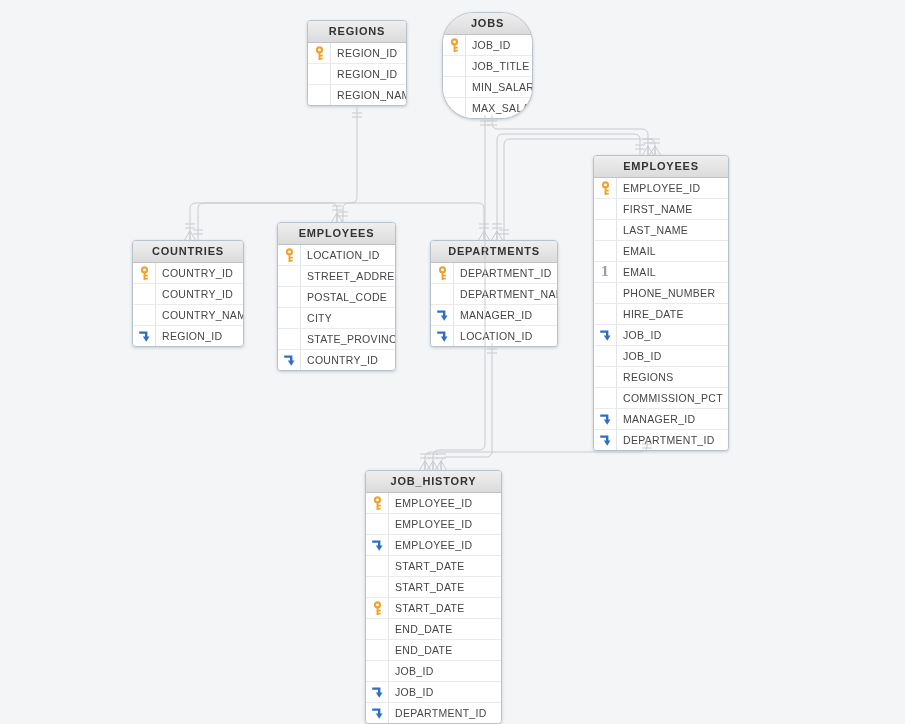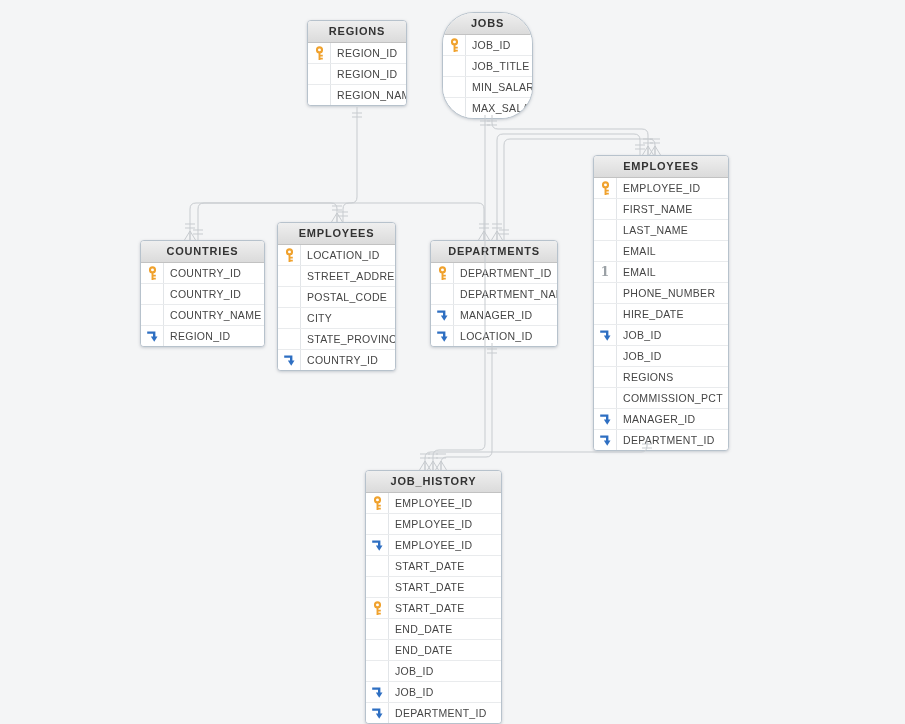--- a/index.html
+++ b/index.html
@@ -139,21 +139,21 @@
         <div class="row">
           <div class="icon-cell">
             <svg width="14" height="14" viewBox="0 0 14 14">
           <path d="M2.2 3.6 H9.2 V8" fill="none" stroke="#2e6fc2" stroke-width="2.4"></path>
           <path d="M5.9 7.6 H12.5 L9.2 12.8 Z" fill="#2e6fc2"></path>
         </svg>
           </div>
           <div class="col-label">DEPARTMENT_ID</div>
         </div>
       </div>
-      <div class="table" style="left: 132px; top: 240px; width: 125px; margin-left: 8px;">
+      <div class="table" style="left: 132px; top: 240px; width: 112px;">
         <div class="thead">COUNTRIES</div>
         <div class="row">
           <div class="icon-cell">
             <svg width="13" height="15" viewBox="0 0 13 15">
           <circle cx="6.5" cy="3.9" r="2.5" fill="none" stroke="#f0a22e" stroke-width="2.1"></circle>
           <path d="M6.5 6.3 V14 M6.5 9.6 H9.8 M6.5 12.6 H9.8" fill="none" stroke="#f0a22e" stroke-width="1.9"></path>
         </svg>
           </div>
           <div class="col-label">COUNTRY_ID</div>
         </div>

